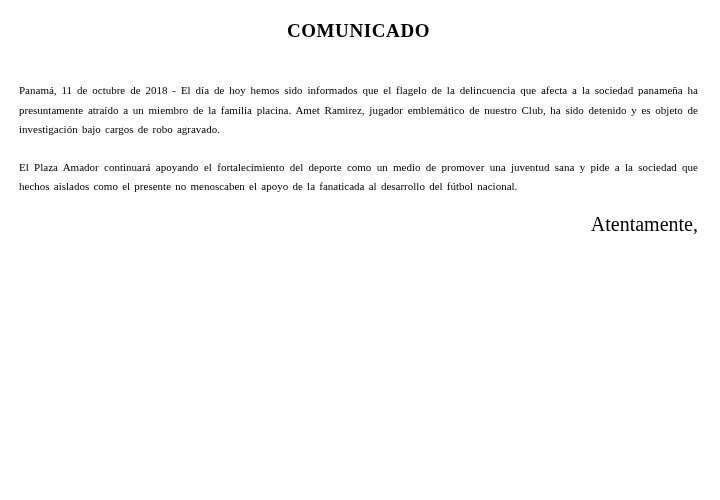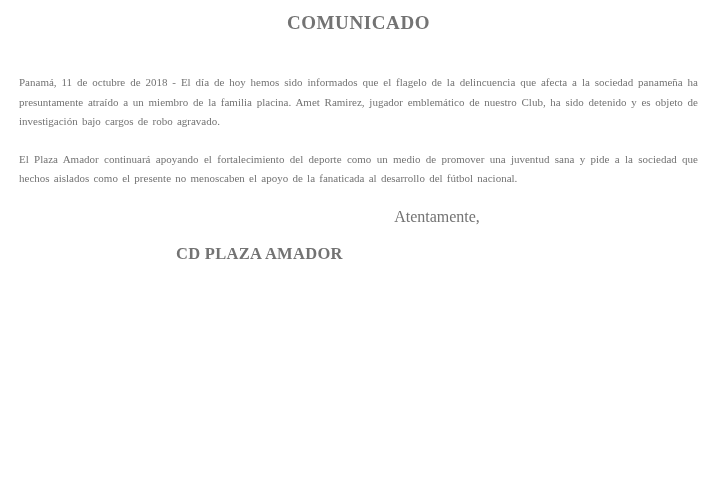--- a/index.html
+++ b/index.html
@@ -9,46 +9,46 @@
   }
   body {
     width: 720px;
     height: 500px;
     overflow: hidden;
   }
   .page {
     box-sizing: border-box;
     width: 720px;
     height: 500px;
-    padding: 12px 22px 0 19px;
+    padding: 20px 22px 0 19px;
     background: #ffffff;
     font-family: "Liberation Serif", serif;
-    color: #737373;
+    color: #000000;
   }
   .doc-title {
     margin: 0 0 39px 0;
     font-size: 19px;
     line-height: 22px;
     font-weight: bold;
     text-align: center;
     letter-spacing: 0.6px;
   }
   .para {
     margin: 0 0 18px 0;
     font-size: 11px;
     line-height: 19.5px;
     text-align: justify;
     word-spacing: 1.5px;
   }
   .closing {
     margin: 8px 0 0 0;
     padding-left: 157px;
-    font-size: 16px;
+    font-size: 20px;
     line-height: 19.5px;
-    text-align: center;
+    text-align: right;
   }
   .signature {
     margin: 18px 0 0 0;
     padding-left: 157px;
     font-size: 16.5px;
     line-height: 19.5px;
     font-weight: bold;
     text-align: left;
     letter-spacing: 0.3px;
   }
@@ -61,14 +61,13 @@
 
   <p class="para">Panamá, 11 de octubre de 2018 - El día de hoy hemos sido informados que el flagelo de la delincuencia que afecta a la sociedad panameña ha presuntamente atraído a un miembro de la familia placina. Amet Ramirez, jugador emblemático de nuestro Club, ha sido detenido y es objeto de investigación bajo cargos de robo agravado.</p>
 
 
 
   <p class="para">El Plaza Amador continuará apoyando el fortalecimiento del deporte como un medio de promover una juventud sana y pide a la sociedad que hechos aislados como el presente no menoscaben el apoyo de la fanaticada al desarrollo del fútbol nacional.</p>
 
 
   <p class="closing">Atentamente,</p>
 
-  <p class="signature">CD PLAZA AMADOR</p>
 </div>
 
 </body></html>

